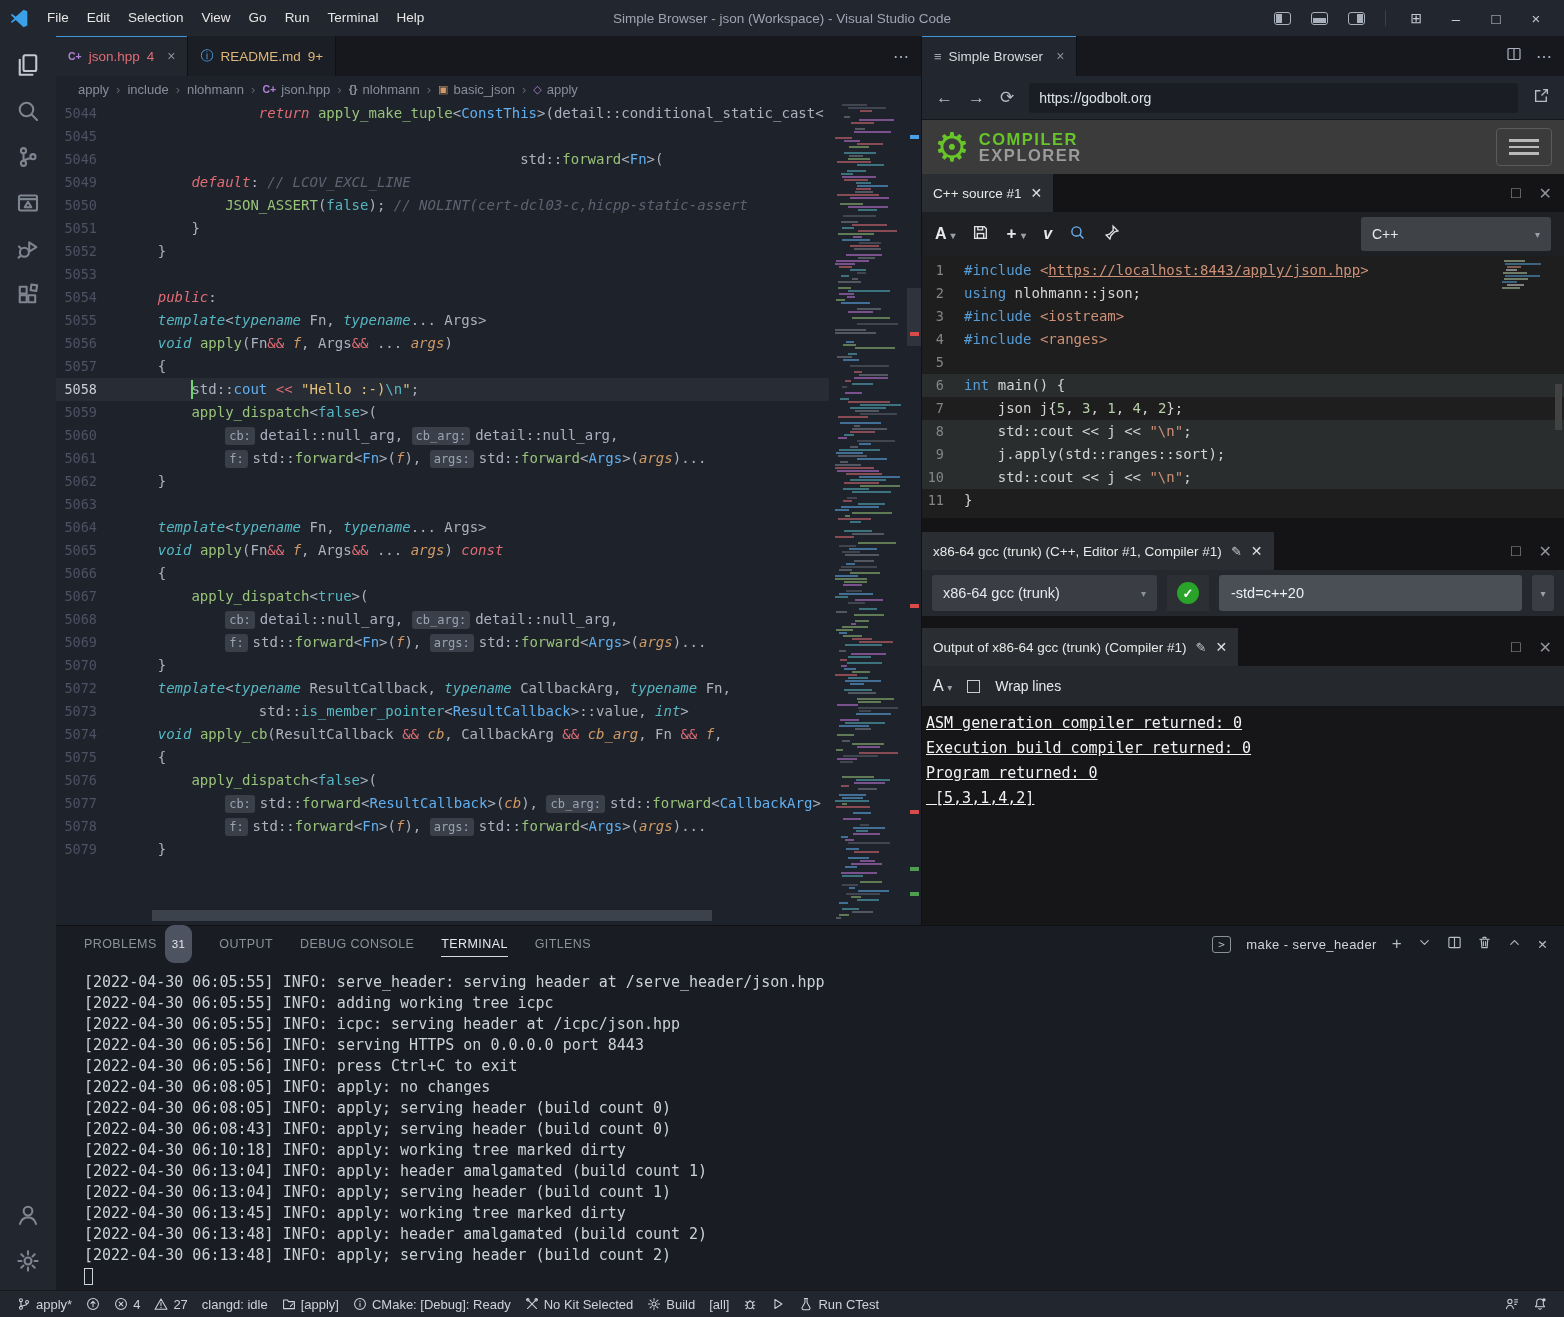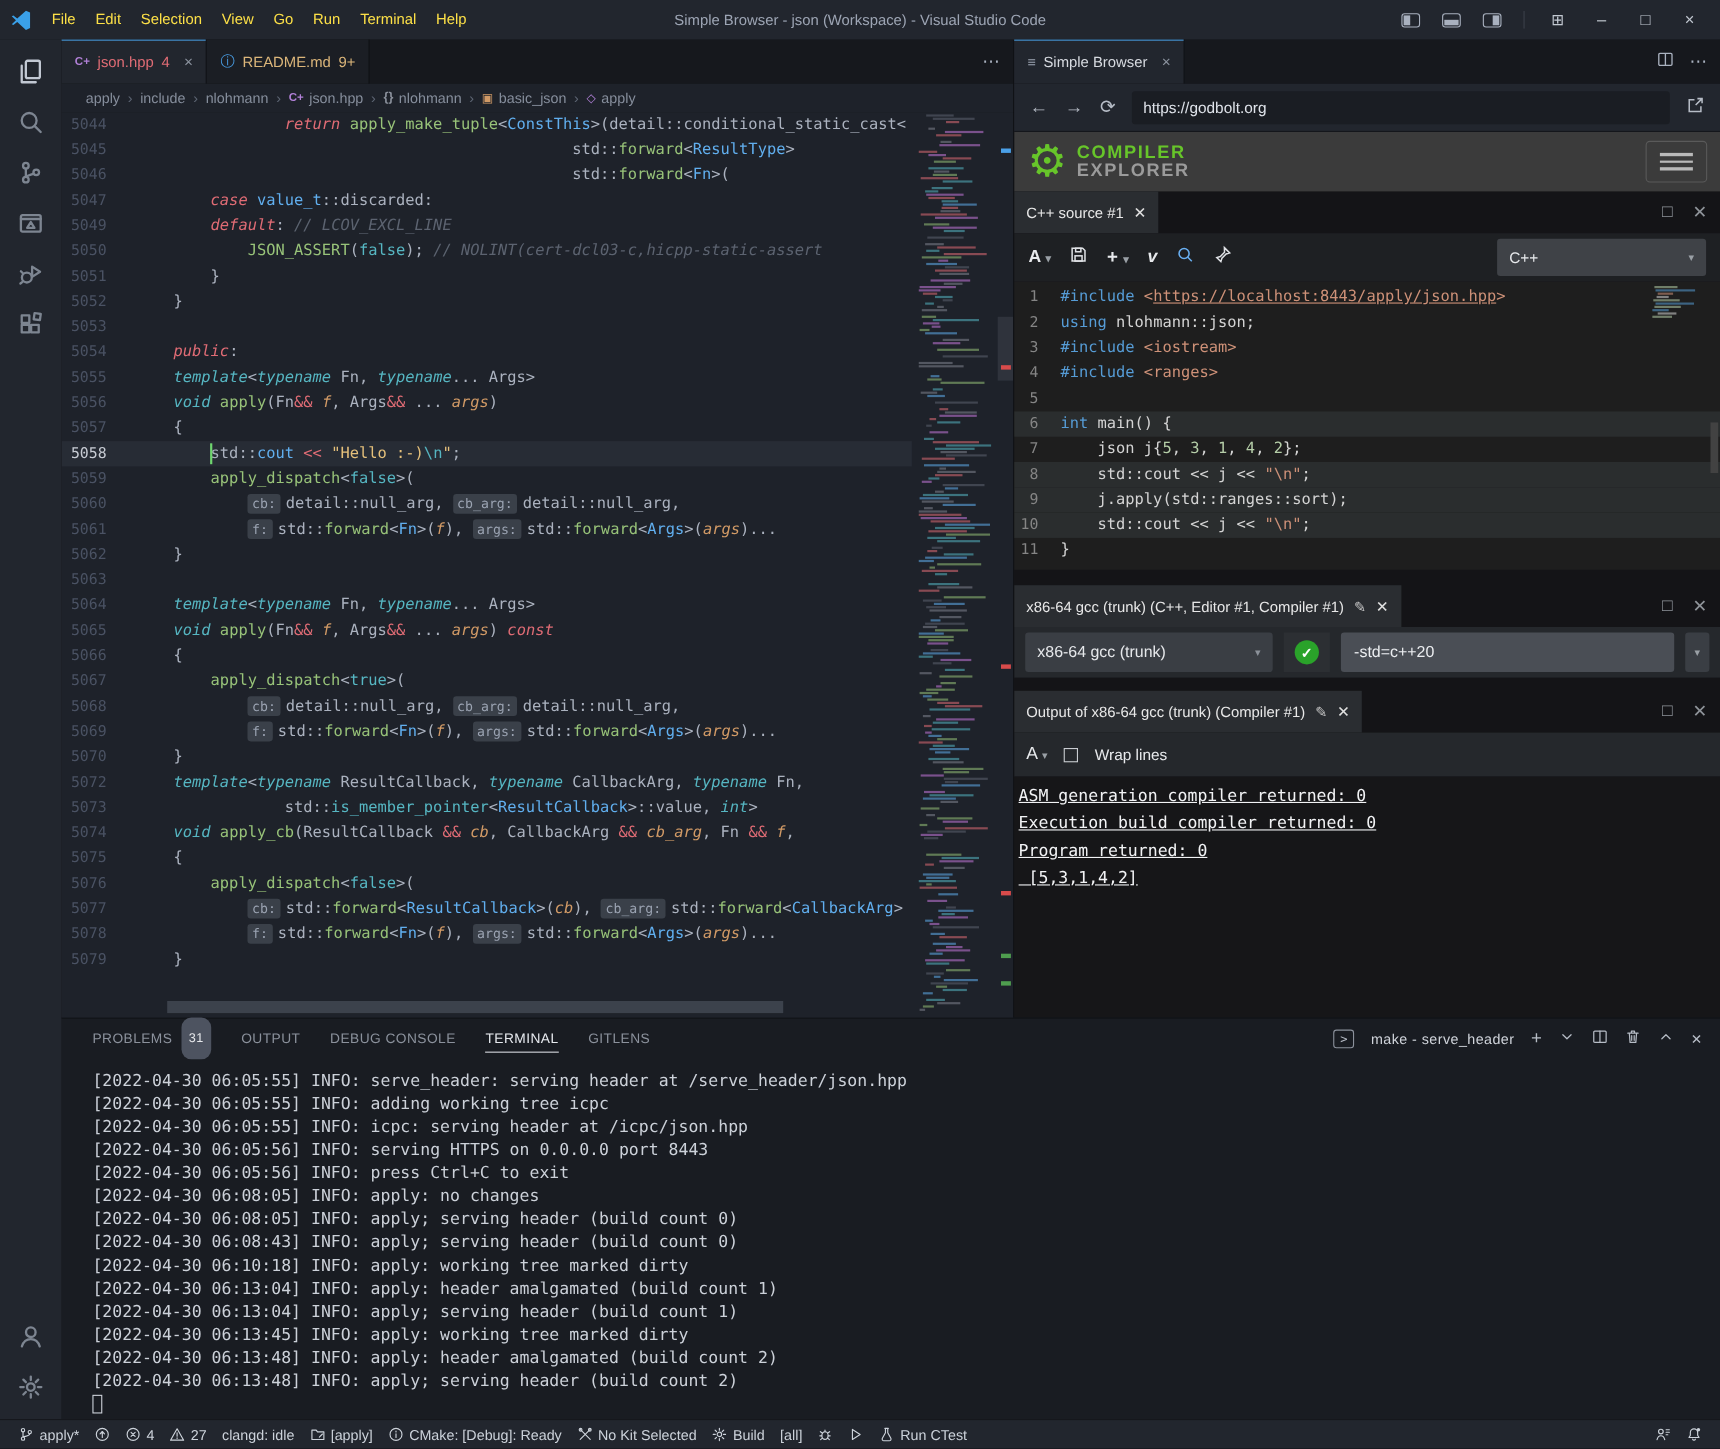--- a/index.html
+++ b/index.html
@@ -6,21 +6,21 @@
   html,body { background:#101216; }
   #app { width:1564px; height:1317px; position:relative; overflow:hidden;
          font-family:"Liberation Sans", sans-serif; background:#17191f; color:#c8ccd4;
          display:flex; flex-direction:column; }
 
   
   .titlebar { height:36px; background:#22262e; display:flex; align-items:center;
               position:relative; flex:none; }
   .vslogo { width:38px; display:flex; justify-content:center; }
   .menu { display:flex; }
-  .menu-item { padding:0 9px; font-size:13.5px; color:#fde047; line-height:36px; cursor:default; }
+  .menu-item { padding:0 9px; font-size:13.5px; color:#e5e5e5; line-height:36px; cursor:default; }
   .win-title { position:absolute; left:0; right:0; text-align:center; font-size:13.5px;
                color:#9da5b4; pointer-events:none; }
   .tb-right { margin-left:auto; display:flex; align-items:center; gap:20px; padding-right:18px; z-index:2; }
   .lay { width:17px; height:13px; border:1.5px solid #a9b1bf; border-radius:3px; position:relative; display:inline-block; }
   .lay i { position:absolute; background:#a9b1bf; }
   .lay.l i { left:1px; top:1px; bottom:1px; width:6px; }
   .lay.b i { left:1px; right:1px; bottom:1px; height:5px; }
   .lay.r i { right:1px; top:1px; bottom:1px; width:6px; }
   .tb-sep { width:1px; height:16px; background:#3a3f49; }
   .winbtn { color:#c3c9d2; font-size:15px; width:20px; text-align:center; }
@@ -336,29 +336,24 @@
               </span>
             </div>
           <div class="code-wrap">
             <div id="code-lines">
                 <div class="crow">
                   <span class="ln">5044</span>
                   <span class="ctext"><span class="tk-p">                </span><span class="tk-k">return</span><span class="tk-p"> </span><span class="tk-f">apply_make_tuple</span><span class="tk-p">&lt;</span><span class="tk-y">ConstThis</span><span class="tk-p">&gt;(</span><span class="tk-p">detail::conditional_static_cast&lt;</span></span>
                 </div>
                 <div class="crow">
                   <span class="ln">5045</span>
-                  <span class="ctext"><span class="tk-p">                                               std::</span><span class="tk-f">forward</span><span class="tk-p">&lt;</span><span class="tk-y">ResultType</span><span class="tk-p">&gt;</span></span>
                 </div>
                 <div class="crow">
                   <span class="ln">5046</span>
                   <span class="ctext"><span class="tk-p">                                               std::</span><span class="tk-f">forward</span><span class="tk-p">&lt;</span><span class="tk-y">Fn</span><span class="tk-p">&gt;(</span></span>
-                </div>
-                <div class="crow">
-                  <span class="ln">5047</span>
-                  <span class="ctext"><span class="tk-p">        </span><span class="tk-k">case</span><span class="tk-p"> </span><span class="tk-y">value_t</span><span class="tk-p">::discarded:</span></span>
                 </div>
                 <div class="crow">
                   <span class="ln">5049</span>
                   <span class="ctext"><span class="tk-p">        </span><span class="tk-k">default</span><span class="tk-p">: </span><span class="tk-c">// LCOV_EXCL_LINE</span></span>
                 </div>
                 <div class="crow">
                   <span class="ln">5050</span>
                   <span class="ctext"><span class="tk-p">            </span><span class="tk-f">JSON_ASSERT</span><span class="tk-p">(</span><span class="tk-b">false</span><span class="tk-p">); </span><span class="tk-c">// NOLINT(cert-dcl03-c,hicpp-static-assert</span></span>
                 </div>
                 <div class="crow">

